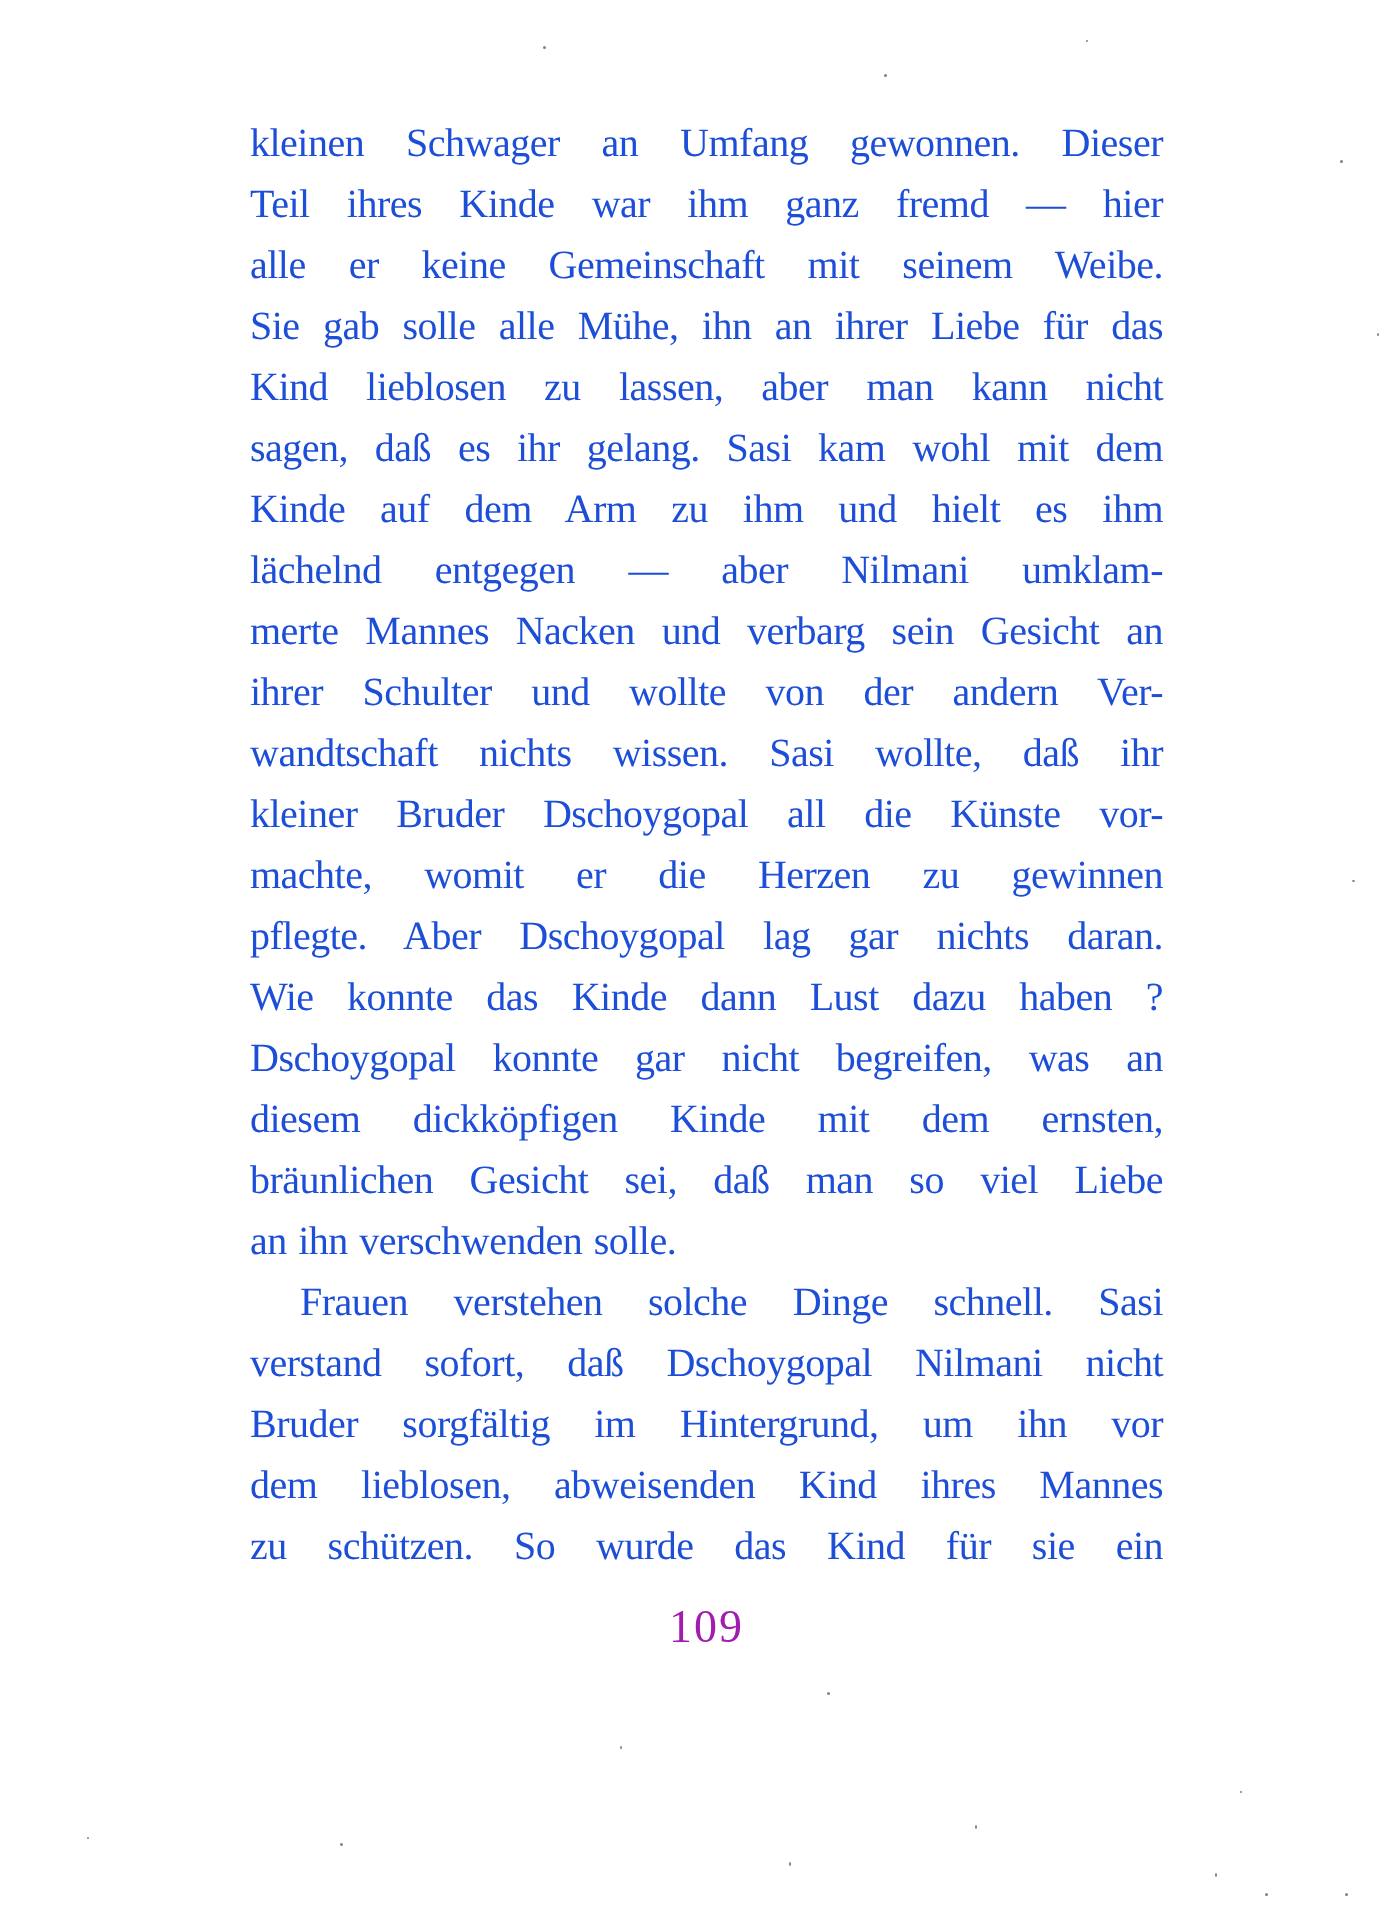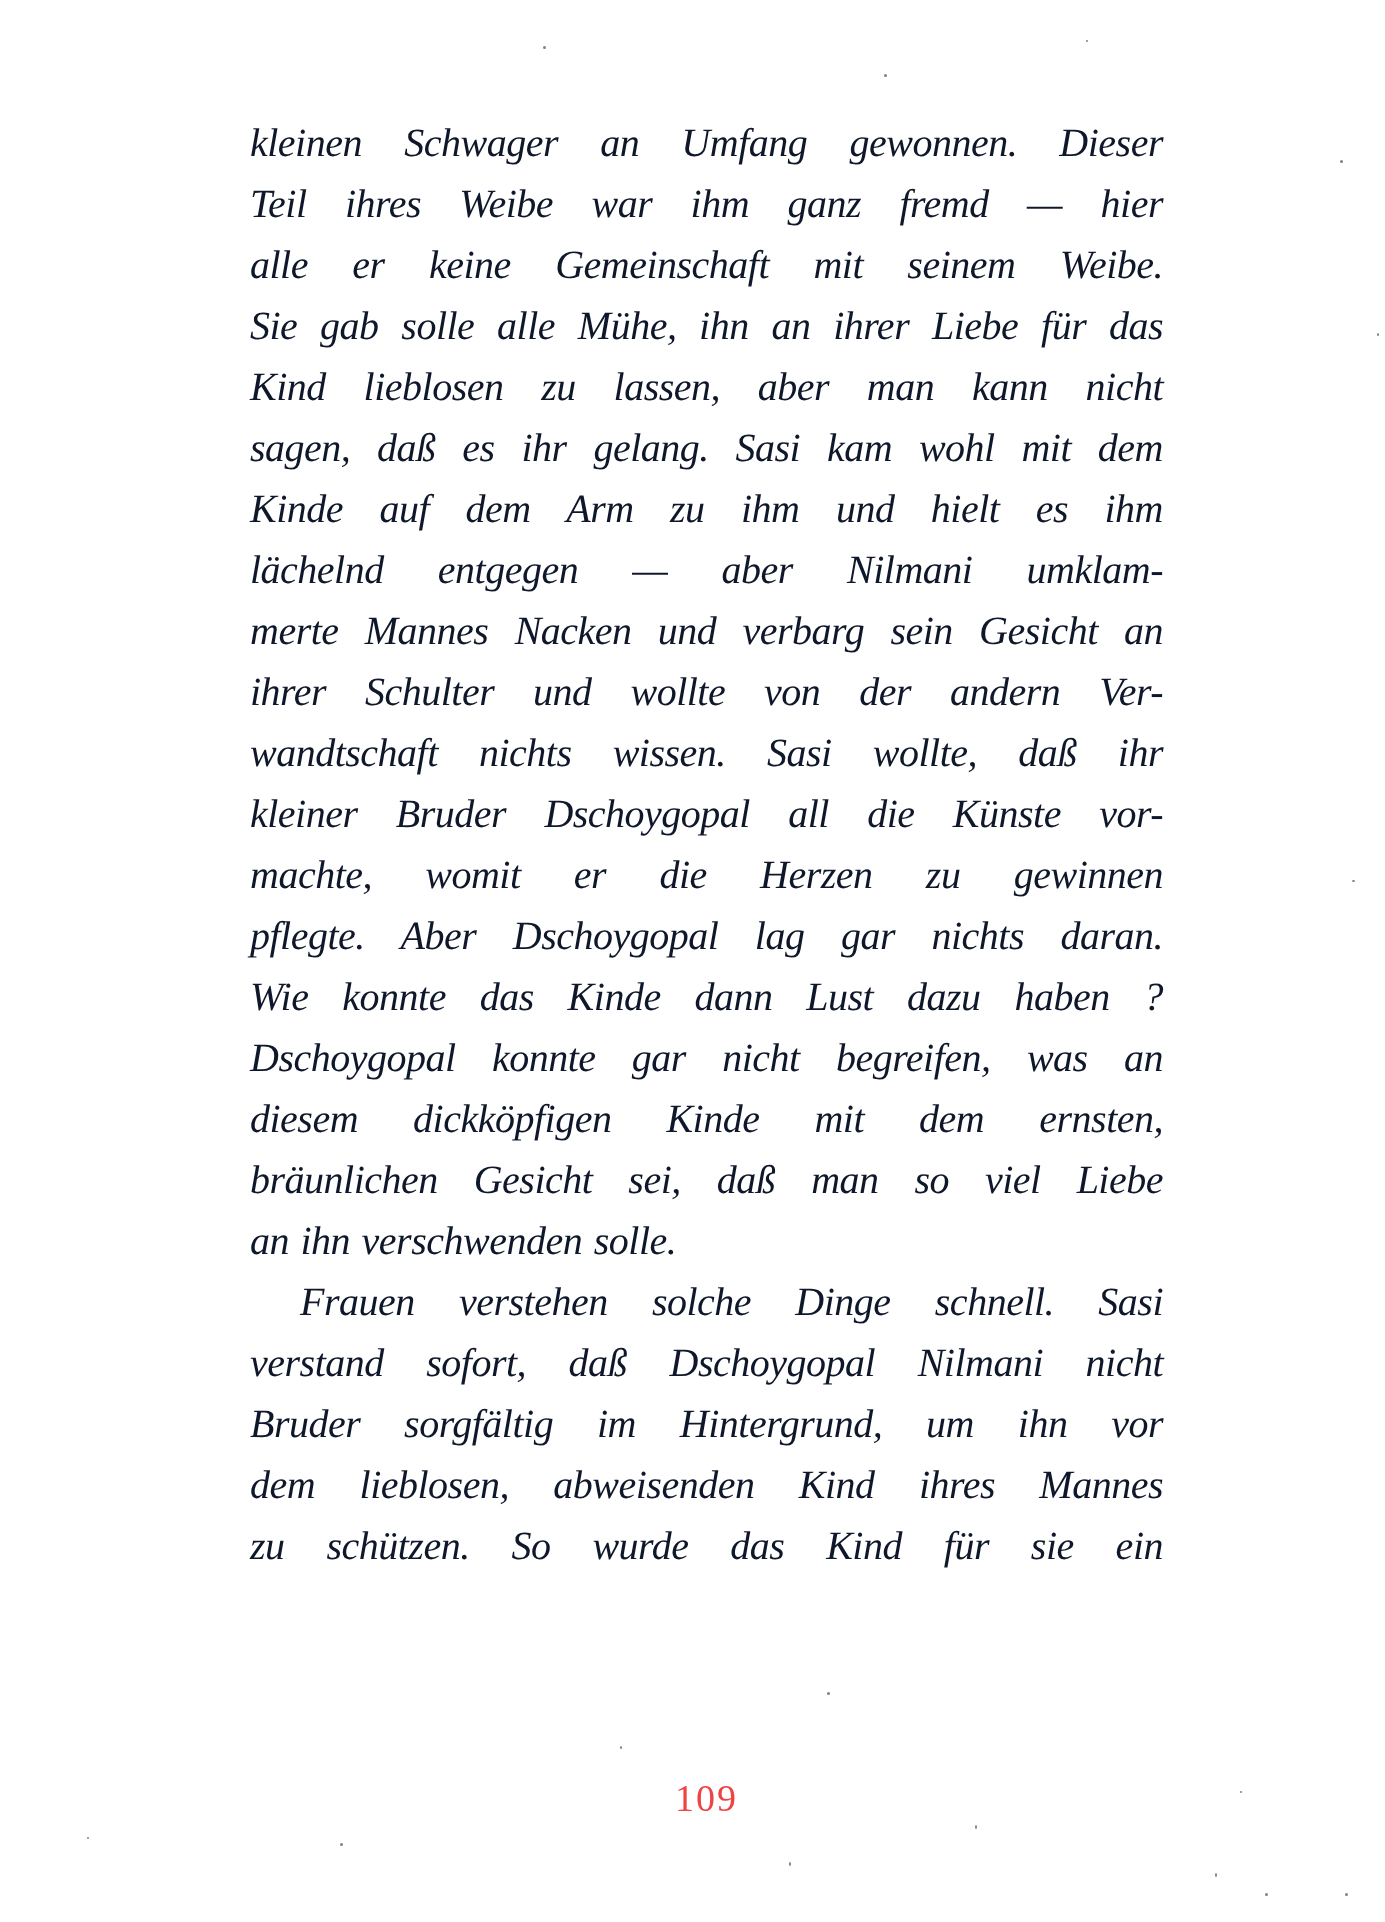--- a/index.html
+++ b/index.html
@@ -28,58 +28,57 @@
   }
   .line {
     font-size: 40px;
     line-height: 61px;
     height: 61px;
     letter-spacing: -0.5px;
     word-spacing: 2px;
     text-align: justify;
     text-align-last: justify;
     white-space: nowrap;
-    color: #0f172a;
+    color: #1d4ed8;
     text-rendering: geometricPrecision;
-    font-style: italic;
   }
   .line.noju {
     text-align: right;
     text-align-last: left;
   }
   .line.indent {
     text-indent: 50px;
   }
   .folio {
     position: absolute;
-    top: 1776px;
+    top: 1600px;
     left: 250px;
     width: 913px;
     text-align: center;
-    font-size: 38px;
+    font-size: 46px;
     letter-spacing: 2px;
-    color: #ef4444;
+    color: #a21caf;
     font-feature-settings: "onum";
   }
   .noise { position: absolute; inset: 0; pointer-events: none; }
   .speck {
     position: absolute;
     background: #1a1a1a;
     border-radius: 50%;
     opacity: 0.55;
   }
 </style>
 </head>
 <body>
 
 <div class="page">
 
   <div class="text-block">
     <div class="line">kleinen Schwager an Umfang gewonnen. Dieser</div>
-    <div class="line">Teil ihres Weibe war ihm ganz fremd — hier</div>
+    <div class="line">Teil ihres Kinde war ihm ganz fremd — hier</div>
     <div class="line">alle er keine Gemeinschaft mit seinem Weibe.</div>
     <div class="line">Sie gab solle alle Mühe, ihn an ihrer Liebe für das</div>
     <div class="line">Kind lieblosen zu lassen, aber man kann nicht</div>
     <div class="line">sagen, daß es ihr gelang. Sasi kam wohl mit dem</div>
     <div class="line">Kinde auf dem Arm zu ihm und hielt es ihm</div>
     <div class="line">lächelnd entgegen — aber Nilmani umklam-</div>
     <div class="line">merte Mannes Nacken und verbarg sein Gesicht an</div>
     <div class="line">ihrer Schulter und wollte von der andern Ver-</div>
     <div class="line">wandtschaft nichts wissen. Sasi wollte, daß ihr</div>
     <div class="line">kleiner Bruder Dschoygopal all die Künste vor-</div>

